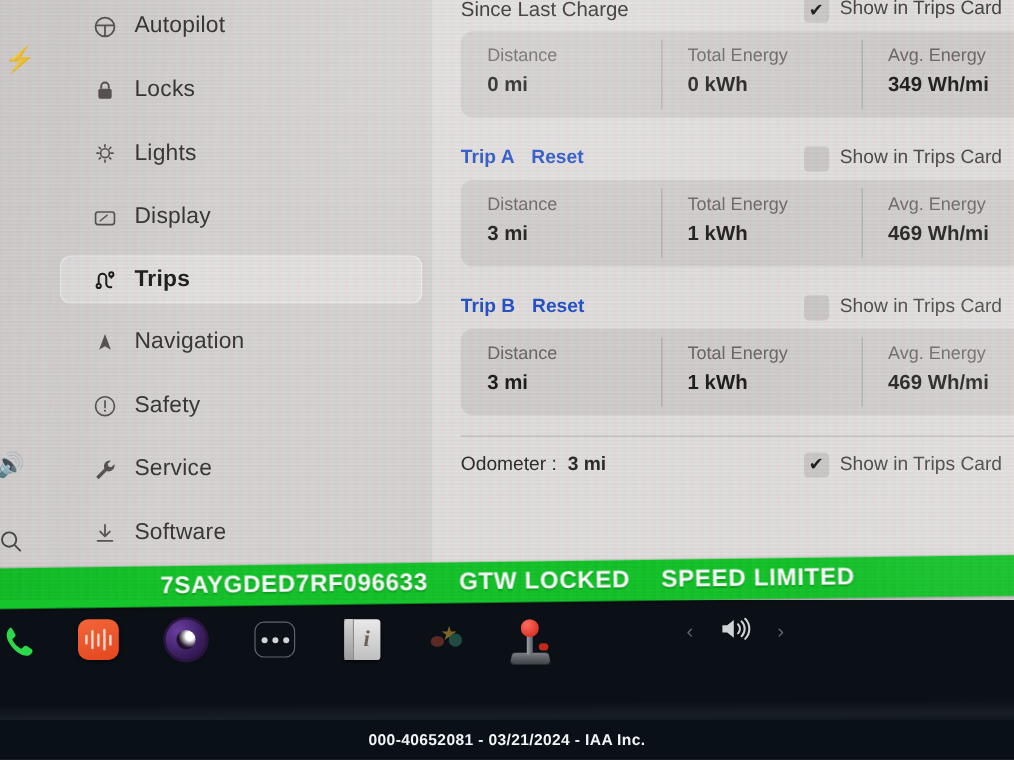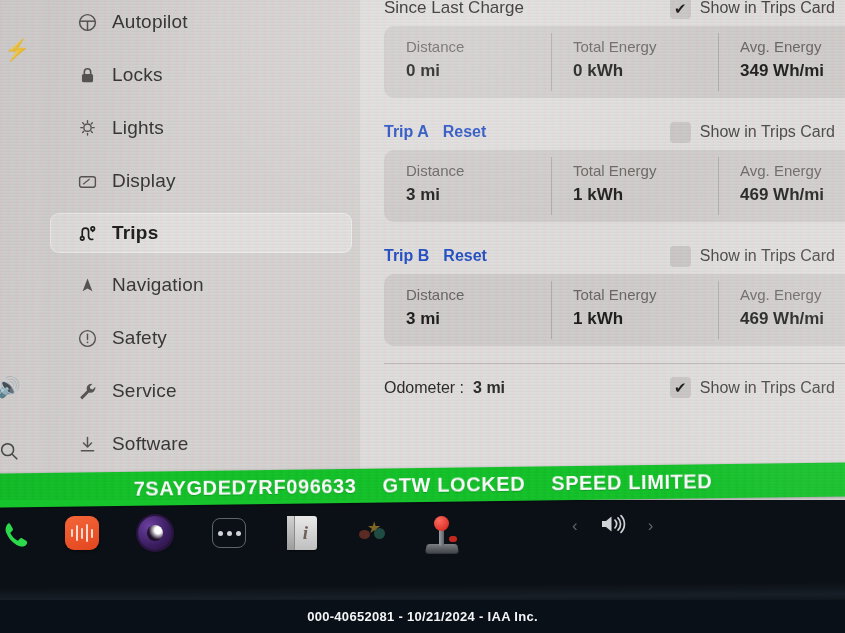--- a/index.html
+++ b/index.html
@@ -677,16 +677,16 @@
         <path d="M19 5.8a8.8 8.8 0 010 12.4" stroke="#cfd3d6" stroke-width="1.7" stroke-linecap="round"></path>
         <path d="M22 3.6a12 12 0 010 16.8" stroke="#cfd3d6" stroke-width="1.7" stroke-linecap="round"></path>
       </svg>
     </span>
     <span class="vol-chev">›</span>
   </div>
 
   <div id="dock-sheen"></div>
 
   <div id="caption-bar">
-    <span class="cap">000-40652081 - 10/21/2024 - IAA Inc.</span>
+    <span class="cap">000-40652081 - 03/21/2024 - IAA Inc.</span>
   </div>
 
 </div>
 
 </body></html>

